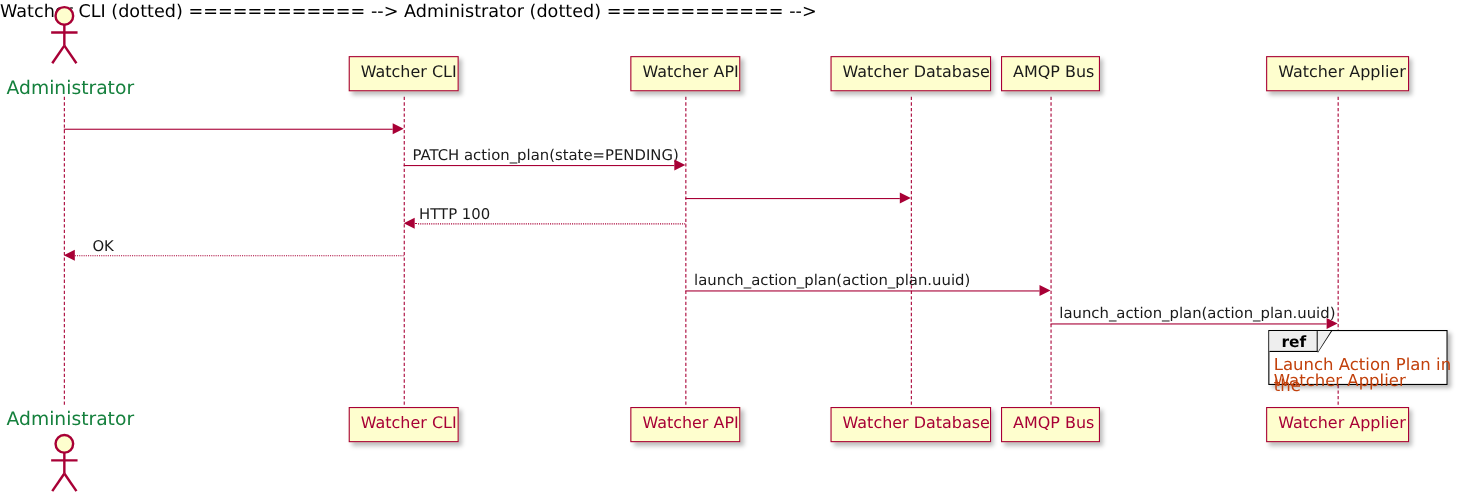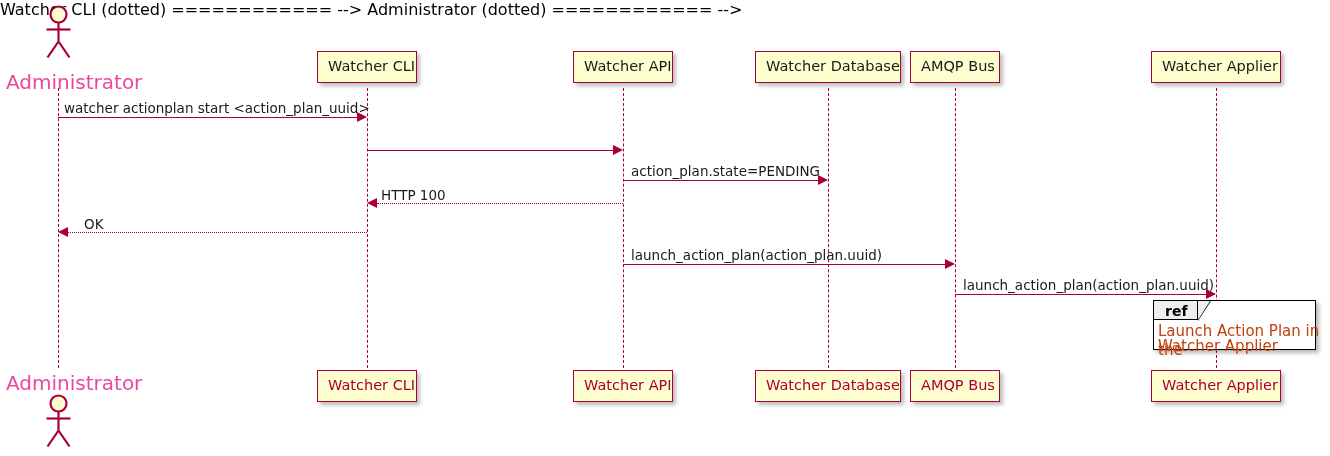--- a/index.html
+++ b/index.html
@@ -42,22 +42,22 @@
   .pbox.bottom { color: #A80036; }
 
   
   .actor {
     position: absolute;
     width: 40px;
     height: 58px;
   }
   .actor-label {
     position: absolute;
-    font-size: 20px;
-    color: #ec4899;
+    font-size: 17px;
+    color: #15803d;
     white-space: nowrap;
   }
 
   
   .arrow {
     position: absolute;
     height: 0;
     border-top: 1.6px solid #A80036;
   }
   .arrow.dotted {
@@ -172,30 +172,29 @@
 
   <div class="pbox" style="left:910px; top:51px; width:90px;">
     <span>AMQP Bus</span>
   </div>
 
   <div class="pbox" style="left:1151px; top:51px; width:130px;">
     <span>Watcher Applier</span>
   </div>
 
   
-  <div class="msg-label" style="left:64px; top:102px;">watcher actionplan start &lt;action_plan_uuid&gt;</div>
   <div class="arrow" style="left:58px; top:117px; width:299px;"></div>
   <div class="head right" style="left:357px; top:112px;"></div>
 
   
+  <div class="msg-label" style="left:375px; top:135px;">PATCH action_plan(state=PENDING)</div>
   <div class="arrow" style="left:367px; top:150px; width:246px;"></div>
   <div class="head right" style="left:613px; top:145px;"></div>
 
   
-  <div class="msg-label" style="left:631px; top:165px;">action_plan.state=PENDING</div>
   <div class="arrow" style="left:623px; top:180px; width:195px;"></div>
   <div class="head right" style="left:818px; top:175px;"></div>
 
    Watcher CLI (dotted) ============ --&gt;
   <div class="msg-label" style="left:381px; top:189px;">HTTP 100</div>
   <div class="arrow dotted" style="left:377px; top:203px; width:246px;"></div>
   <div class="head left" style="left:367px; top:198px;"></div>
 
    Administrator (dotted) ============ --&gt;
   <div class="msg-label" style="left:84px; top:218px;">OK</div>

